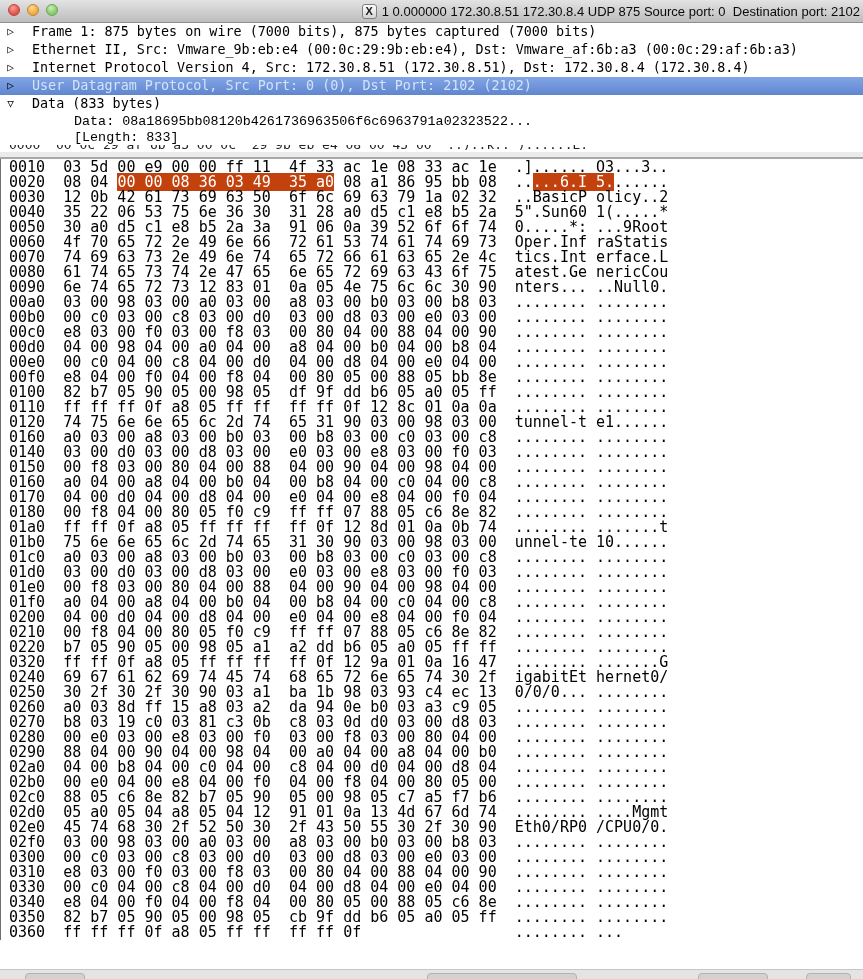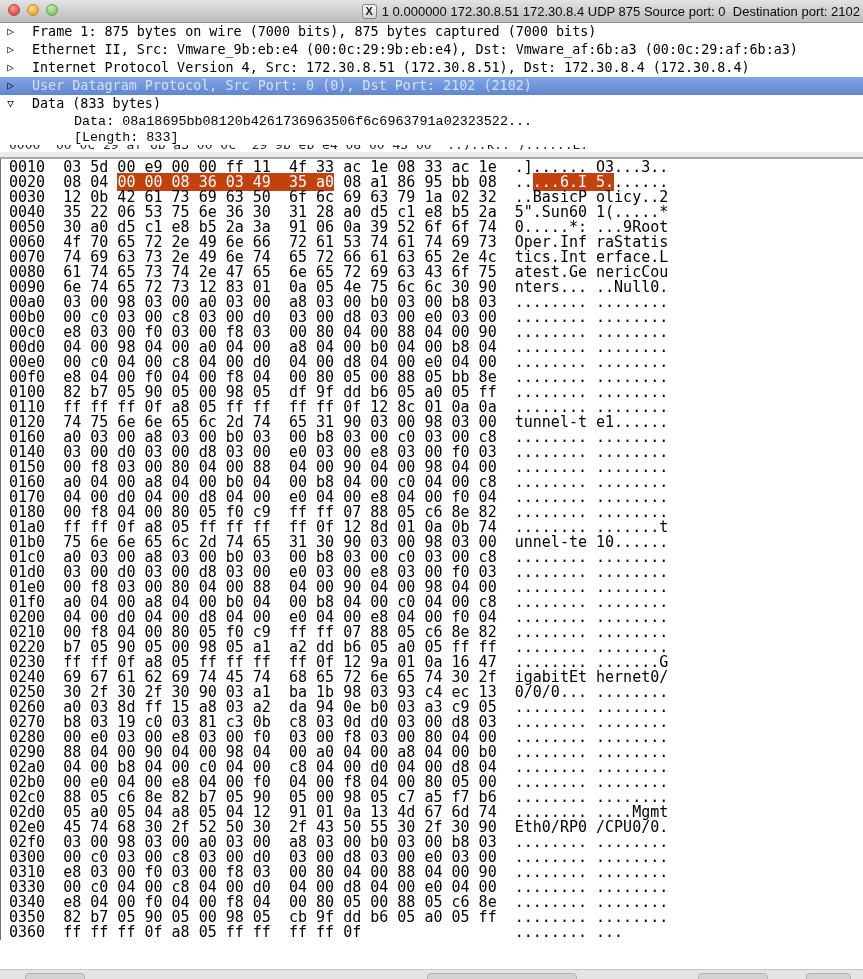--- a/index.html
+++ b/index.html
@@ -103,21 +103,21 @@
     <div class="hrow"><span>0180  </span><span>00 f8 04 00 80 05 f0 c9  ff ff 07 88 05 c6 8e 82</span><span>  </span><span>........ ........</span></div>
     <div class="hrow"><span>01a0  </span><span>ff ff 0f a8 05 ff ff ff  ff 0f 12 8d 01 0a 0b 74</span><span>  </span><span>........ .......t</span></div>
     <div class="hrow"><span>01b0  </span><span>75 6e 6e 65 6c 2d 74 65  31 30 90 03 00 98 03 00</span><span>  </span><span>unnel-te 10......</span></div>
     <div class="hrow"><span>01c0  </span><span>a0 03 00 a8 03 00 b0 03  00 b8 03 00 c0 03 00 c8</span><span>  </span><span>........ ........</span></div>
     <div class="hrow"><span>01d0  </span><span>03 00 d0 03 00 d8 03 00  e0 03 00 e8 03 00 f0 03</span><span>  </span><span>........ ........</span></div>
     <div class="hrow"><span>01e0  </span><span>00 f8 03 00 80 04 00 88  04 00 90 04 00 98 04 00</span><span>  </span><span>........ ........</span></div>
     <div class="hrow"><span>01f0  </span><span>a0 04 00 a8 04 00 b0 04  00 b8 04 00 c0 04 00 c8</span><span>  </span><span>........ ........</span></div>
     <div class="hrow"><span>0200  </span><span>04 00 d0 04 00 d8 04 00  e0 04 00 e8 04 00 f0 04</span><span>  </span><span>........ ........</span></div>
     <div class="hrow"><span>0210  </span><span>00 f8 04 00 80 05 f0 c9  ff ff 07 88 05 c6 8e 82</span><span>  </span><span>........ ........</span></div>
     <div class="hrow"><span>0220  </span><span>b7 05 90 05 00 98 05 a1  a2 dd b6 05 a0 05 ff ff</span><span>  </span><span>........ ........</span></div>
-    <div class="hrow"><span>0230  </span><span>ff ff 0f a8 05 ff ff ff  ff 0f 12 9a 01 0a 16 47</span><span>  </span><span>........ .......G</span></div>
+    <div class="hrow"><span>0320  </span><span>ff ff 0f a8 05 ff ff ff  ff 0f 12 9a 01 0a 16 47</span><span>  </span><span>........ .......G</span></div>
     <div class="hrow"><span>0240  </span><span>69 67 61 62 69 74 45 74  68 65 72 6e 65 74 30 2f</span><span>  </span><span>igabitEt hernet0/</span></div>
     <div class="hrow"><span>0250  </span><span>30 2f 30 2f 30 90 03 a1  ba 1b 98 03 93 c4 ec 13</span><span>  </span><span>0/0/0... ........</span></div>
     <div class="hrow"><span>0260  </span><span>a0 03 8d ff 15 a8 03 a2  da 94 0e b0 03 a3 c9 05</span><span>  </span><span>........ ........</span></div>
     <div class="hrow"><span>0270  </span><span>b8 03 19 c0 03 81 c3 0b  c8 03 0d d0 03 00 d8 03</span><span>  </span><span>........ ........</span></div>
     <div class="hrow"><span>0280  </span><span>00 e0 03 00 e8 03 00 f0  03 00 f8 03 00 80 04 00</span><span>  </span><span>........ ........</span></div>
     <div class="hrow"><span>0290  </span><span>88 04 00 90 04 00 98 04  00 a0 04 00 a8 04 00 b0</span><span>  </span><span>........ ........</span></div>
     <div class="hrow"><span>02a0  </span><span>04 00 b8 04 00 c0 04 00  c8 04 00 d0 04 00 d8 04</span><span>  </span><span>........ ........</span></div>
     <div class="hrow"><span>02b0  </span><span>00 e0 04 00 e8 04 00 f0  04 00 f8 04 00 80 05 00</span><span>  </span><span>........ ........</span></div>
     <div class="hrow"><span>02c0  </span><span>88 05 c6 8e 82 b7 05 90  05 00 98 05 c7 a5 f7 b6</span><span>  </span><span>........ ........</span></div>
     <div class="hrow"><span>02d0  </span><span>05 a0 05 04 a8 05 04 12  91 01 0a 13 4d 67 6d 74</span><span>  </span><span>........ ....Mgmt</span></div>

